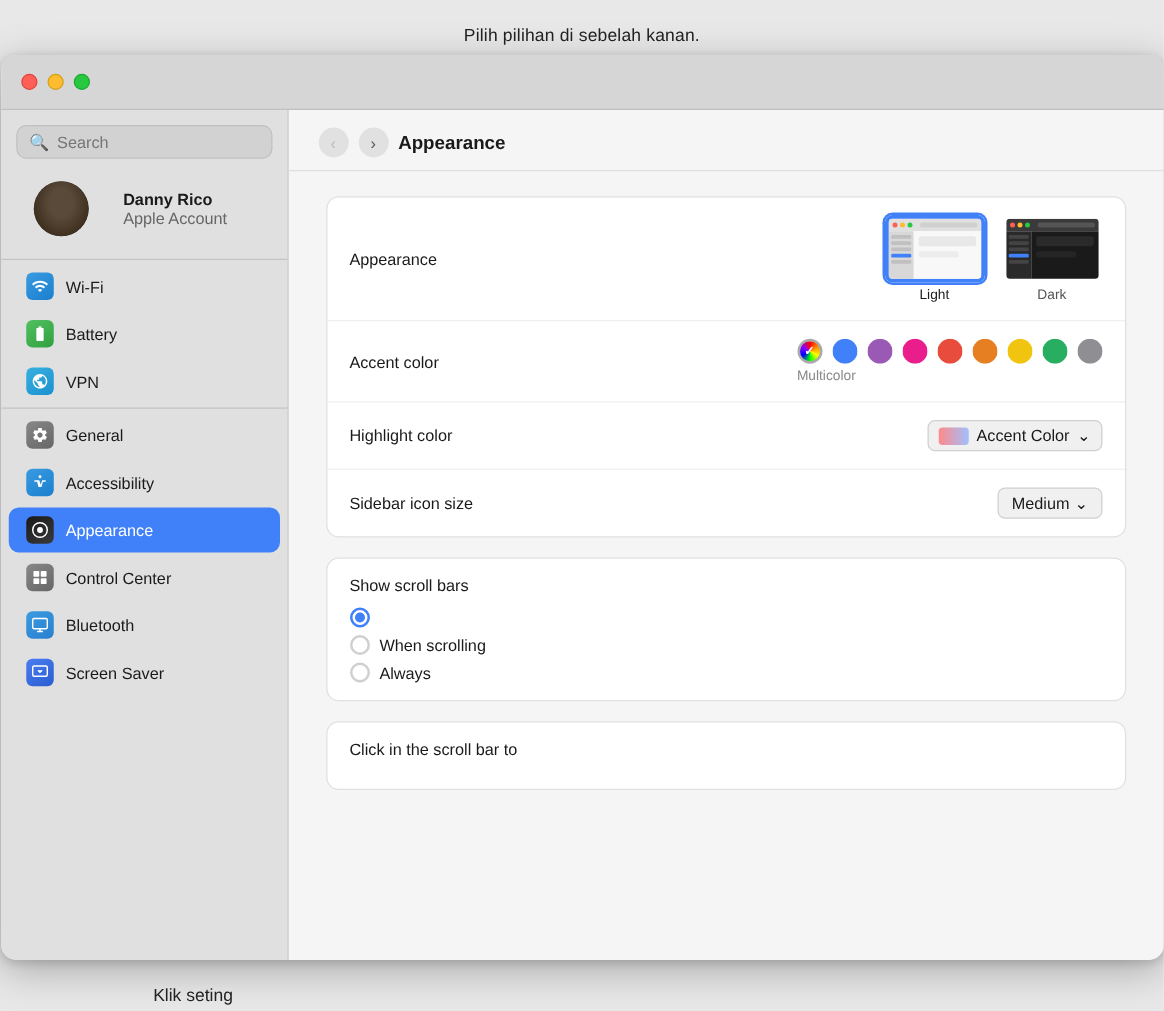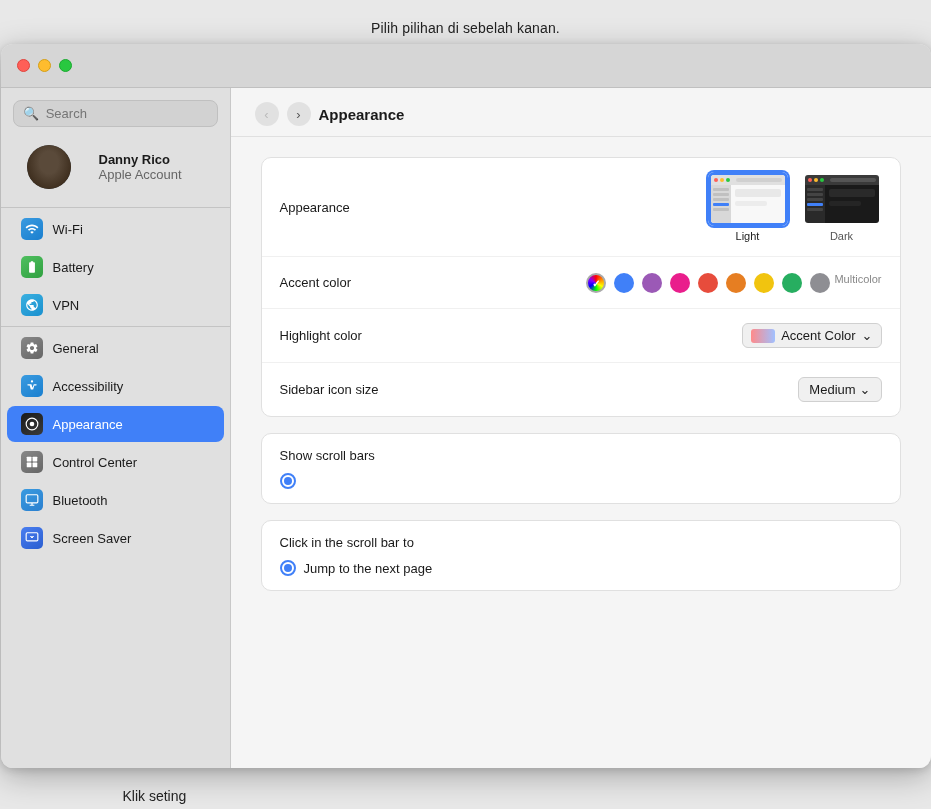--- a/index.html
+++ b/index.html
@@ -288,21 +288,21 @@
       display: flex;
       align-items: center;
       padding: 0 4px;
       gap: 2px;
     }
     .thumb-dot { width: 4px; height: 4px; border-radius: 50%; }
 
     
     .accent-colors {
       display: flex;
-      flex-direction: row;
+      flex-direction: column;
       align-items: flex-start;
       gap: 4px;
     }
     .accent-row {
       display: flex;
       gap: 8px;
       align-items: center;
     }
     .accent-circle {
       width: 20px;
@@ -682,28 +682,32 @@
               </div>
             </div>
 
           </div>
 
           <div class="radio-group-section">
             <div class="radio-group-title">Show scroll bars</div>
             <div class="radio-option">
               <div class="radio-circle selected"></div>
             </div>
+            <div class="radio-option">
+              <div class="radio-circle"></div>
+              <span class="radio-label">When scrolling</span>
+            </div>
+            <div class="radio-option">
+              <div class="radio-circle"></div>
+              <span class="radio-label">Always</span>
+            </div>
           </div>
 
           <div class="radio-group-section">
             <div class="radio-group-title">Click in the scroll bar to</div>
-            <div class="radio-option">
-              <div class="radio-circle selected"></div>
-              <span class="radio-label">Jump to the next page</span>
-            </div>
           </div>
         </div>
       </div>
     </div>
   </div>
 
   <div style="width:926px;display:flex;justify-content:flex-start;padding-left:60px;padding-top:8px;">
     <div class="tooltip-bottom">
       <span>Klik seting</span><br>
       

